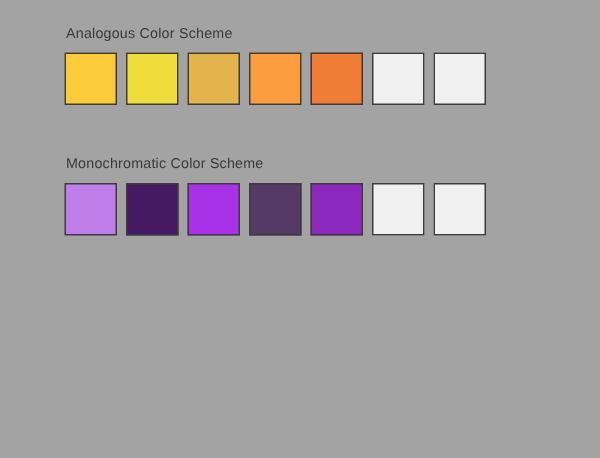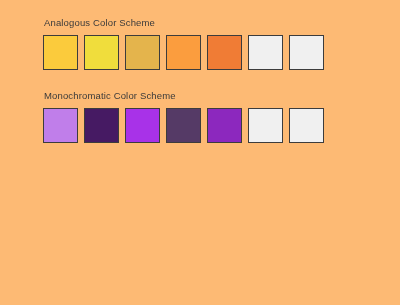--- a/index.html
+++ b/index.html
@@ -10,29 +10,29 @@
     width: 400px;
     height: 305px;
     background: #ffffff;
     font-family: "Liberation Sans", sans-serif;
     overflow: hidden;
   }
   #canvas {
     position: relative;
     width: 400px;
     height: 305px;
-    background: #fdba74;
+    background: #a3a3a3;
   }
   .scheme-row {
     position: absolute;
     left: 43px;
     width: 314px;
   }
   #row-0 { top: 17px; }
-  #row-1 { top: 90px; }
+  #row-1 { top: 104px; }
   #row-2 { top: 194px; }
 
   .scheme-label {
     font-size: 9.5px;
     line-height: 12px;
     color: #3a3a3a;
     letter-spacing: 0.15px;
     font-weight: 400;
     white-space: nowrap;
     margin-left: 1px;

